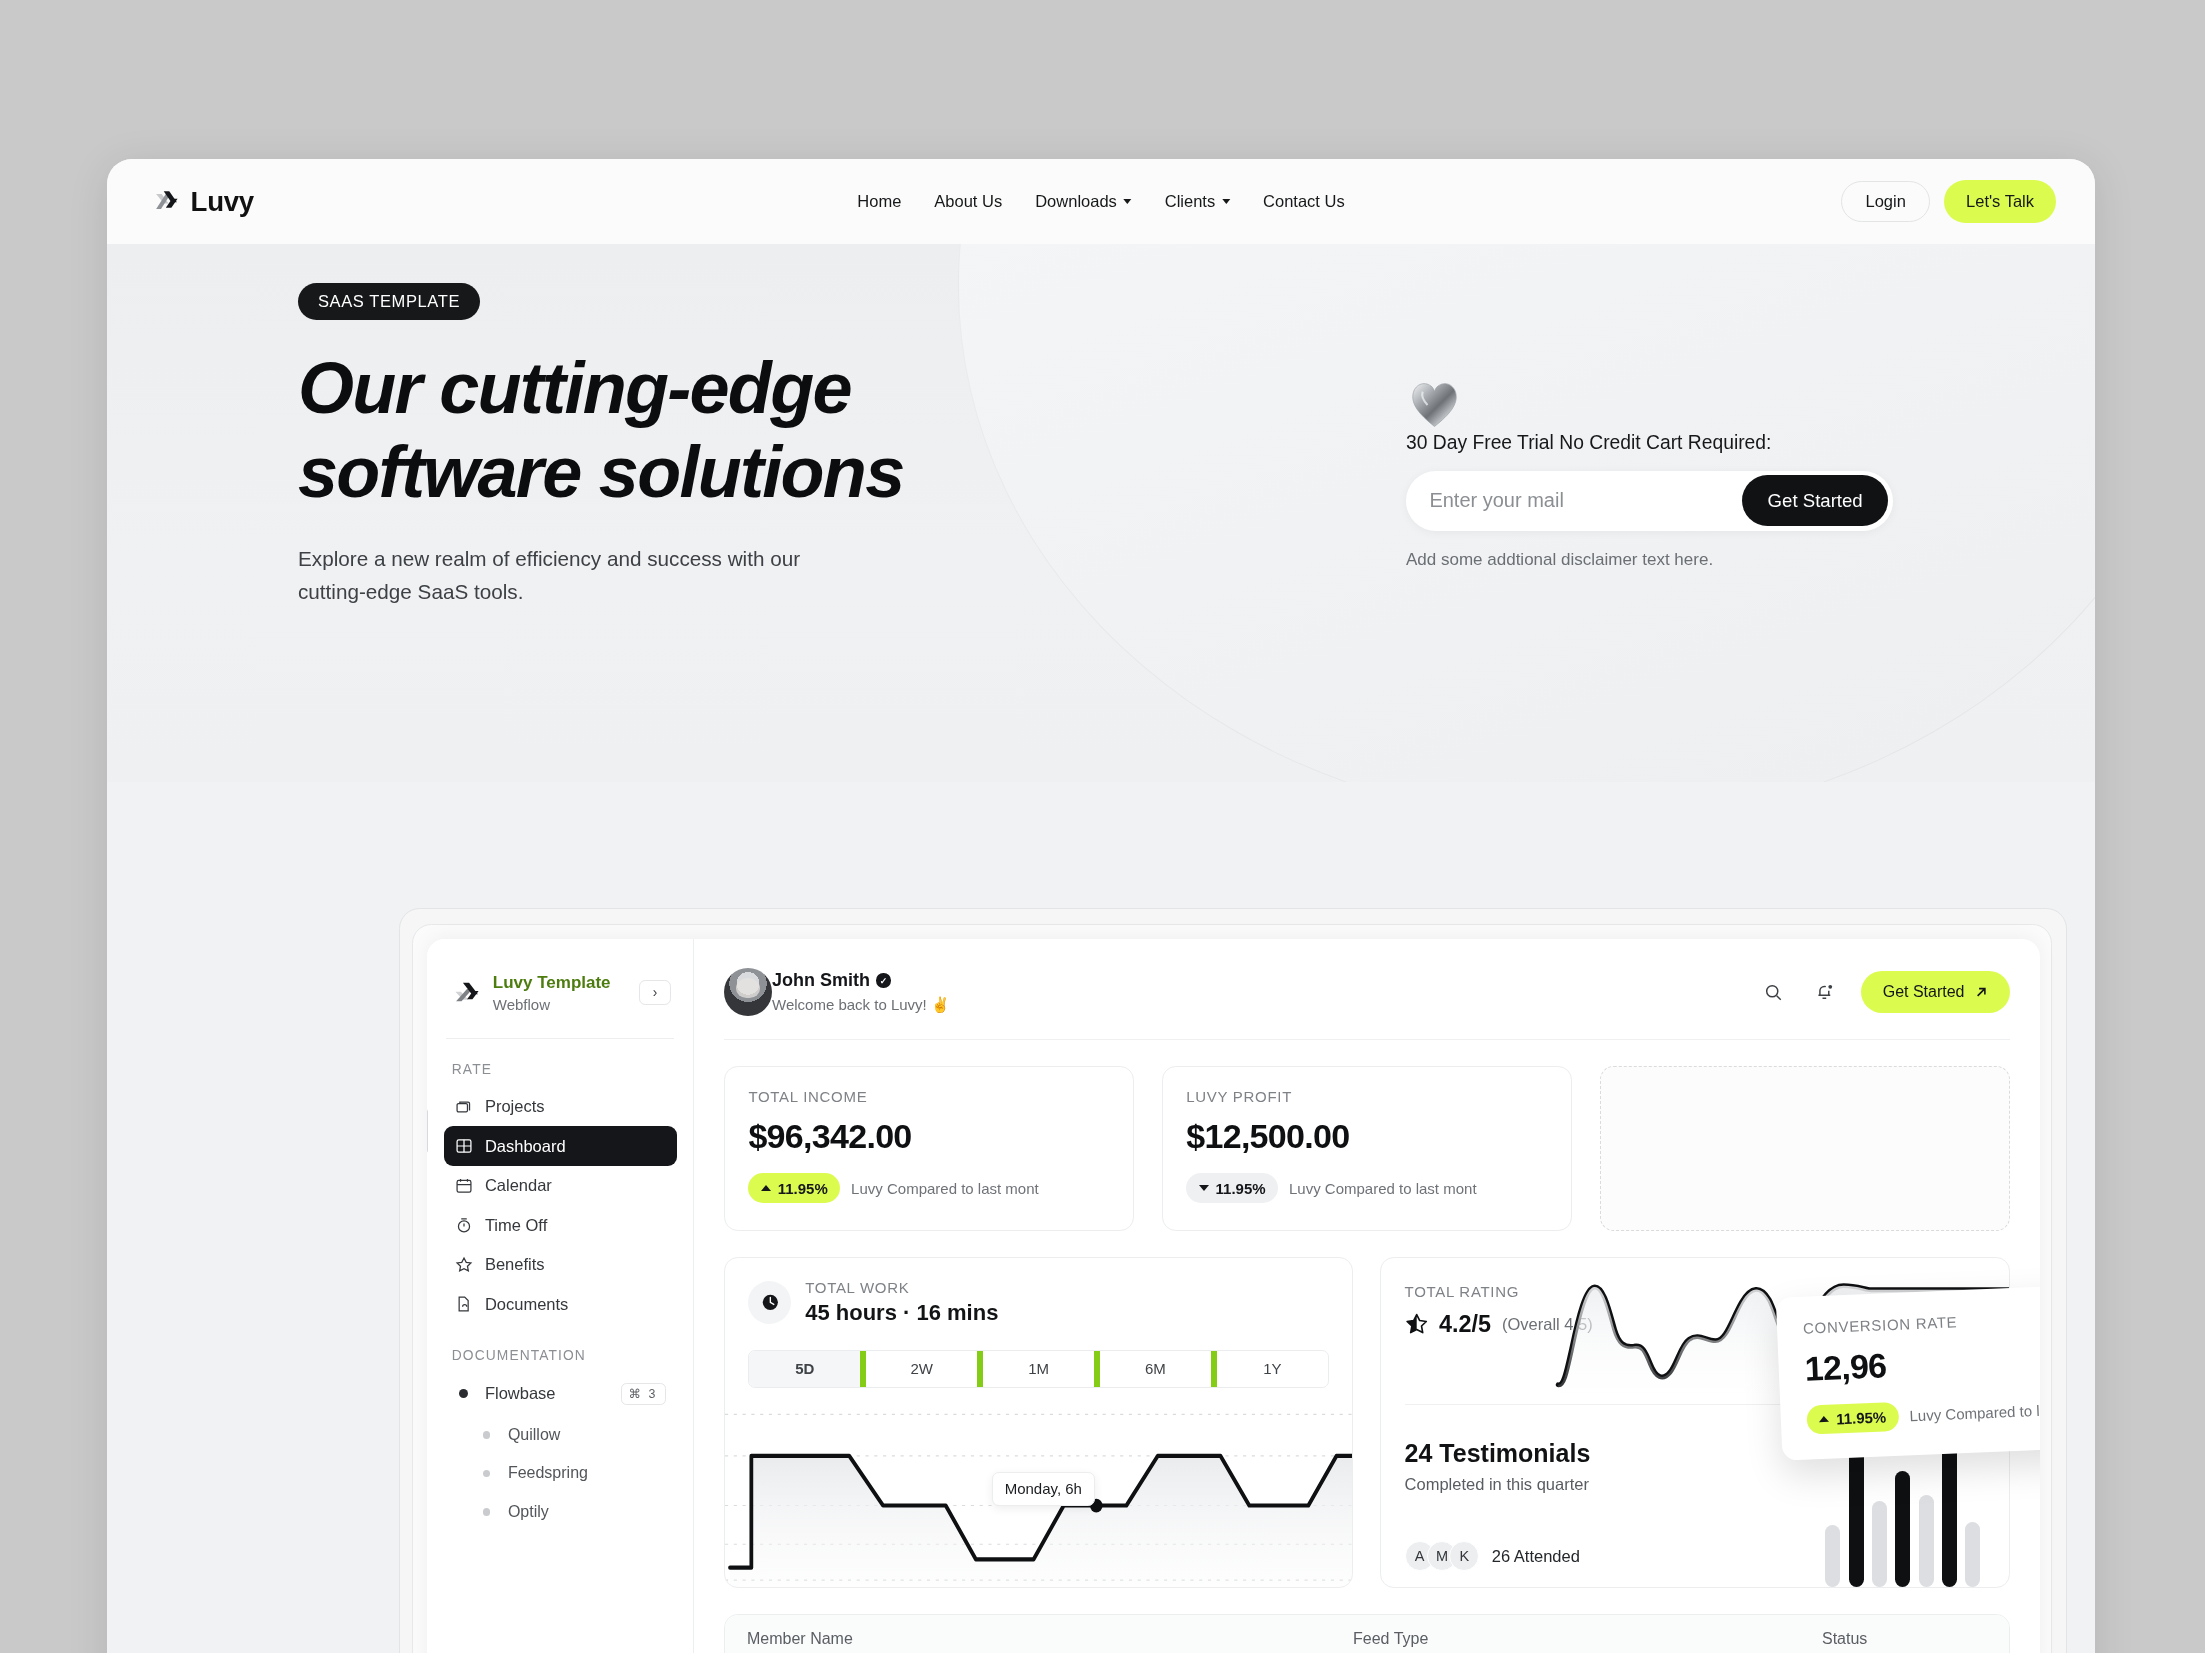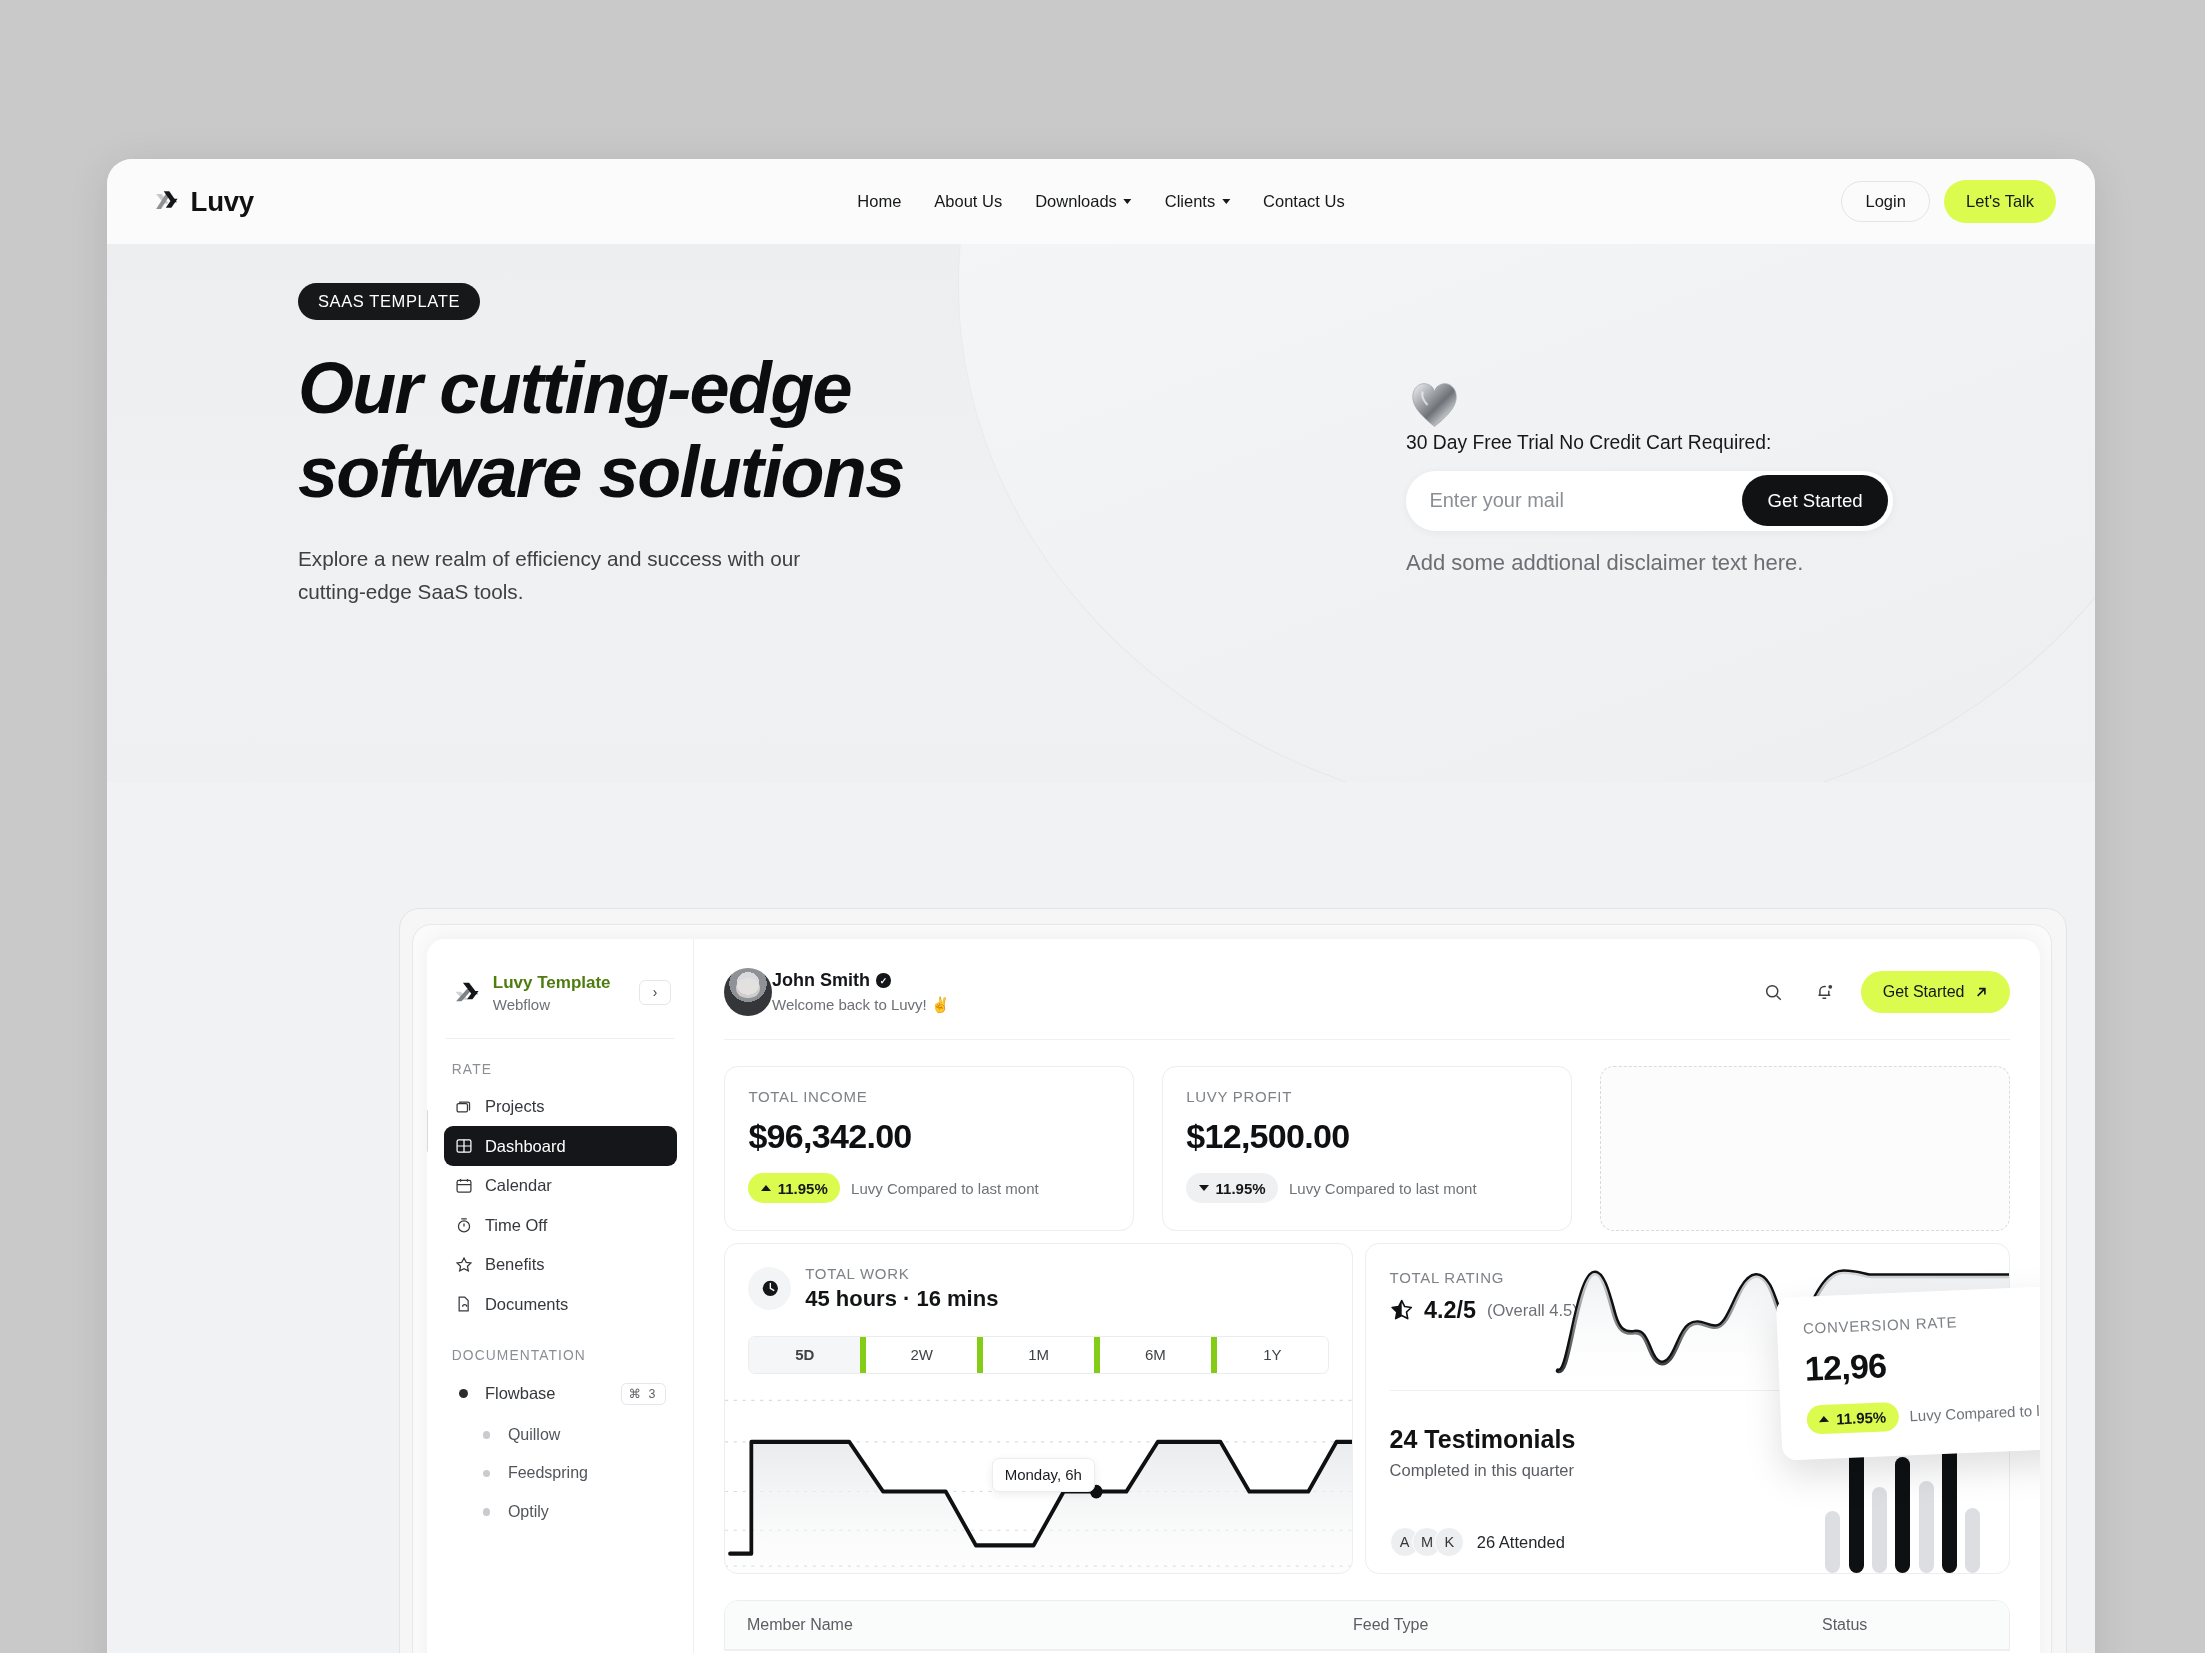--- a/index.html
+++ b/index.html
@@ -94,21 +94,21 @@
   }
   .mail-input {
     flex: 1; border: none; outline: none; background: transparent;
     font-size: 20px; color: #6f7377; font-family: inherit; padding: 12.4px 0;
   }
   .mail-input::placeholder { color: #8b8f93; }
   .btn-get-started-hero {
     background: #111214; color: #fff; border: none; border-radius: 688px;
     font-size: 18.6px; padding: 14.5px 25.5px; cursor: pointer; font-family: inherit; white-space: nowrap;
   }
-  .disclaimer { margin-top: 19.3px; font-size: 22px; color: #6b6f74; }
+  .disclaimer { margin-top: 19.3px; font-size: 17px; color: #6b6f74; }
 
   
   .dash-outer {
     position: absolute; left: 292px; top: 749px;
     width: 1668px; height: 910px;
     border: 1px solid #e2e4e6; border-radius: 20.7px 20.7px 0 0;
     background: rgba(255,255,255,.35);
   }
   .dash-mid {
     position: absolute; left: 305px; top: 765px;
@@ -196,21 +196,21 @@
 
   
   .float-card {
     position: absolute; left: 1085px; top: 350px; width: 419px;
     background: #fff; border-radius: 15px; padding: 23.4px 26px 25px 26px;
     box-shadow: 0 15px 37px rgba(0,0,0,.13); transform: rotate(-2.4deg);
     z-index: 30;
   }
 
   
-  .chart-row { display: flex; gap: 12px; margin-top: 12px; }
+  .chart-row { display: flex; gap: 27px; margin-top: 26px; }
   .chart-card { border: 1px solid #ebedee; border-radius: 13.8px; background: #fff; overflow: hidden; }
   .card-work { flex: 0 0 calc(50% - 13.8px); padding: 20.7px 0 0 0; }
   .work-head { display: flex; align-items: center; gap: 13.8px; padding: 0 23.4px; }
   .clock-wrap { width: 43px; height: 43px; border-radius: 50%; background: #f3f4f5;
                 display: flex; align-items: center; justify-content: center; flex: 0 0 43px; }
   .work-label { font-size: 15px; letter-spacing: 0.7px; color: #7e8287; }
   .work-value { font-size: 22px; font-weight: 700; color: #121416; margin-top: 4.1px; }
   .seg {
     display: flex; margin: 23.4px 23.4px 0 23.4px; border: 1px solid #eaecee; border-radius: 6.9px; overflow: hidden;
   }

